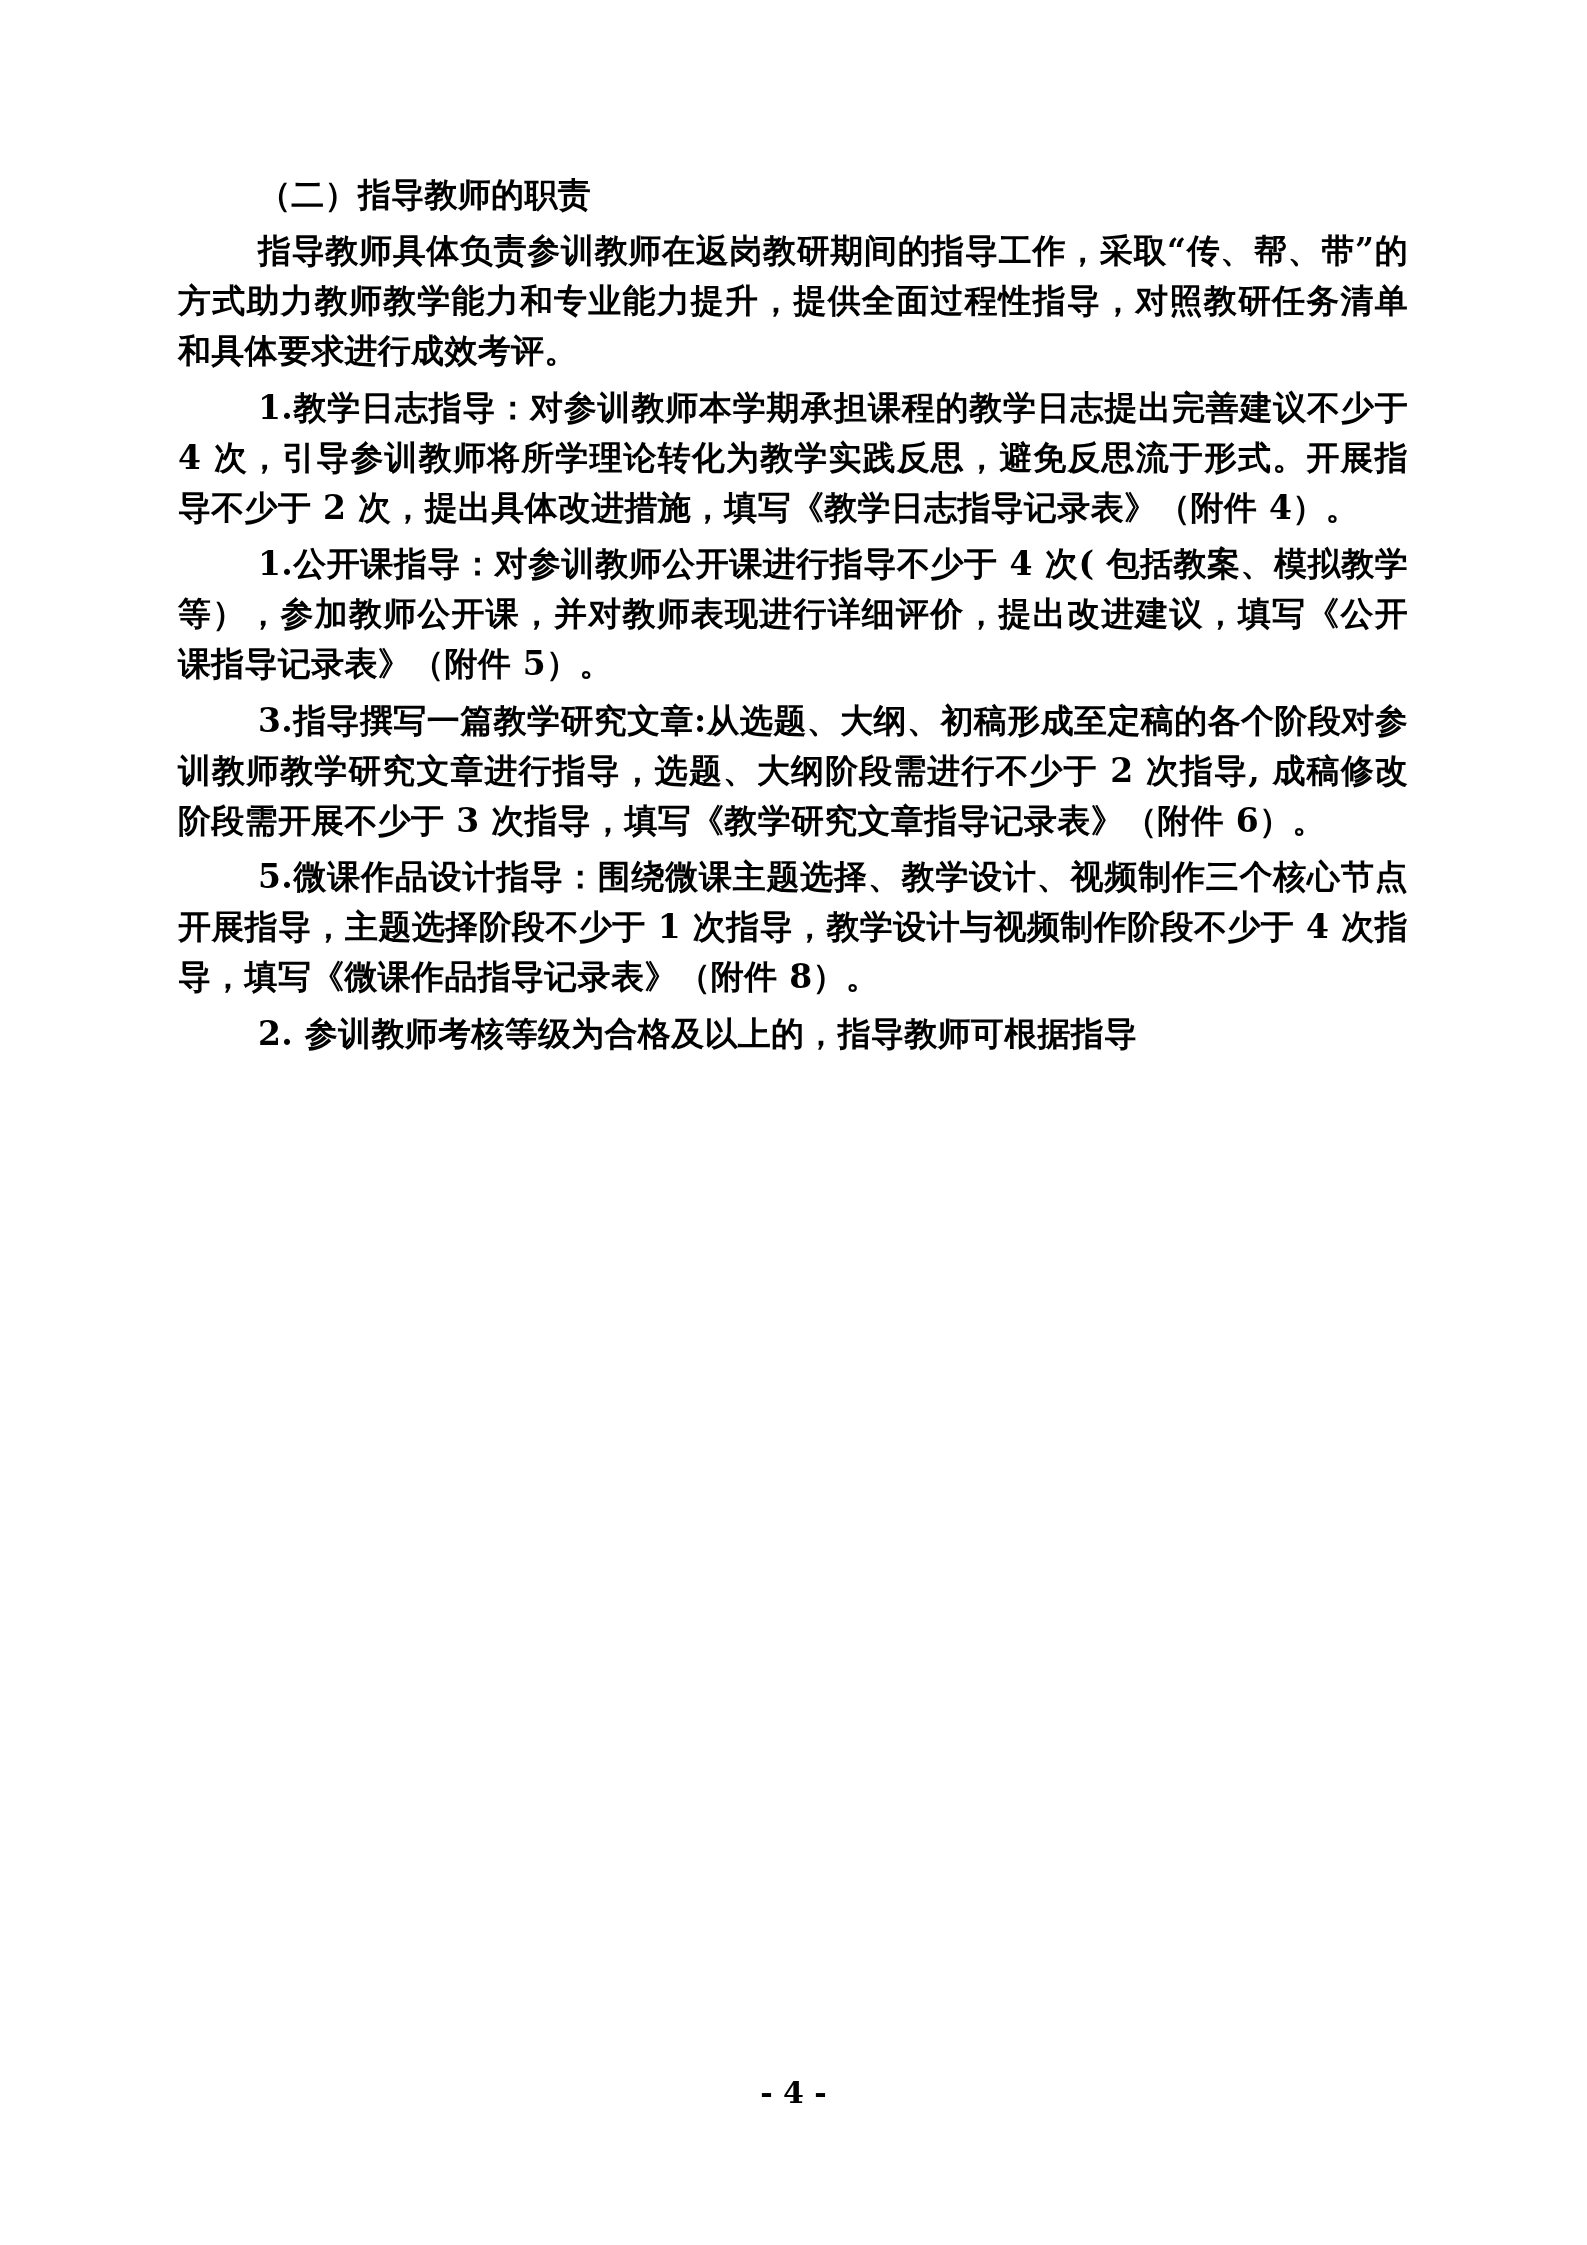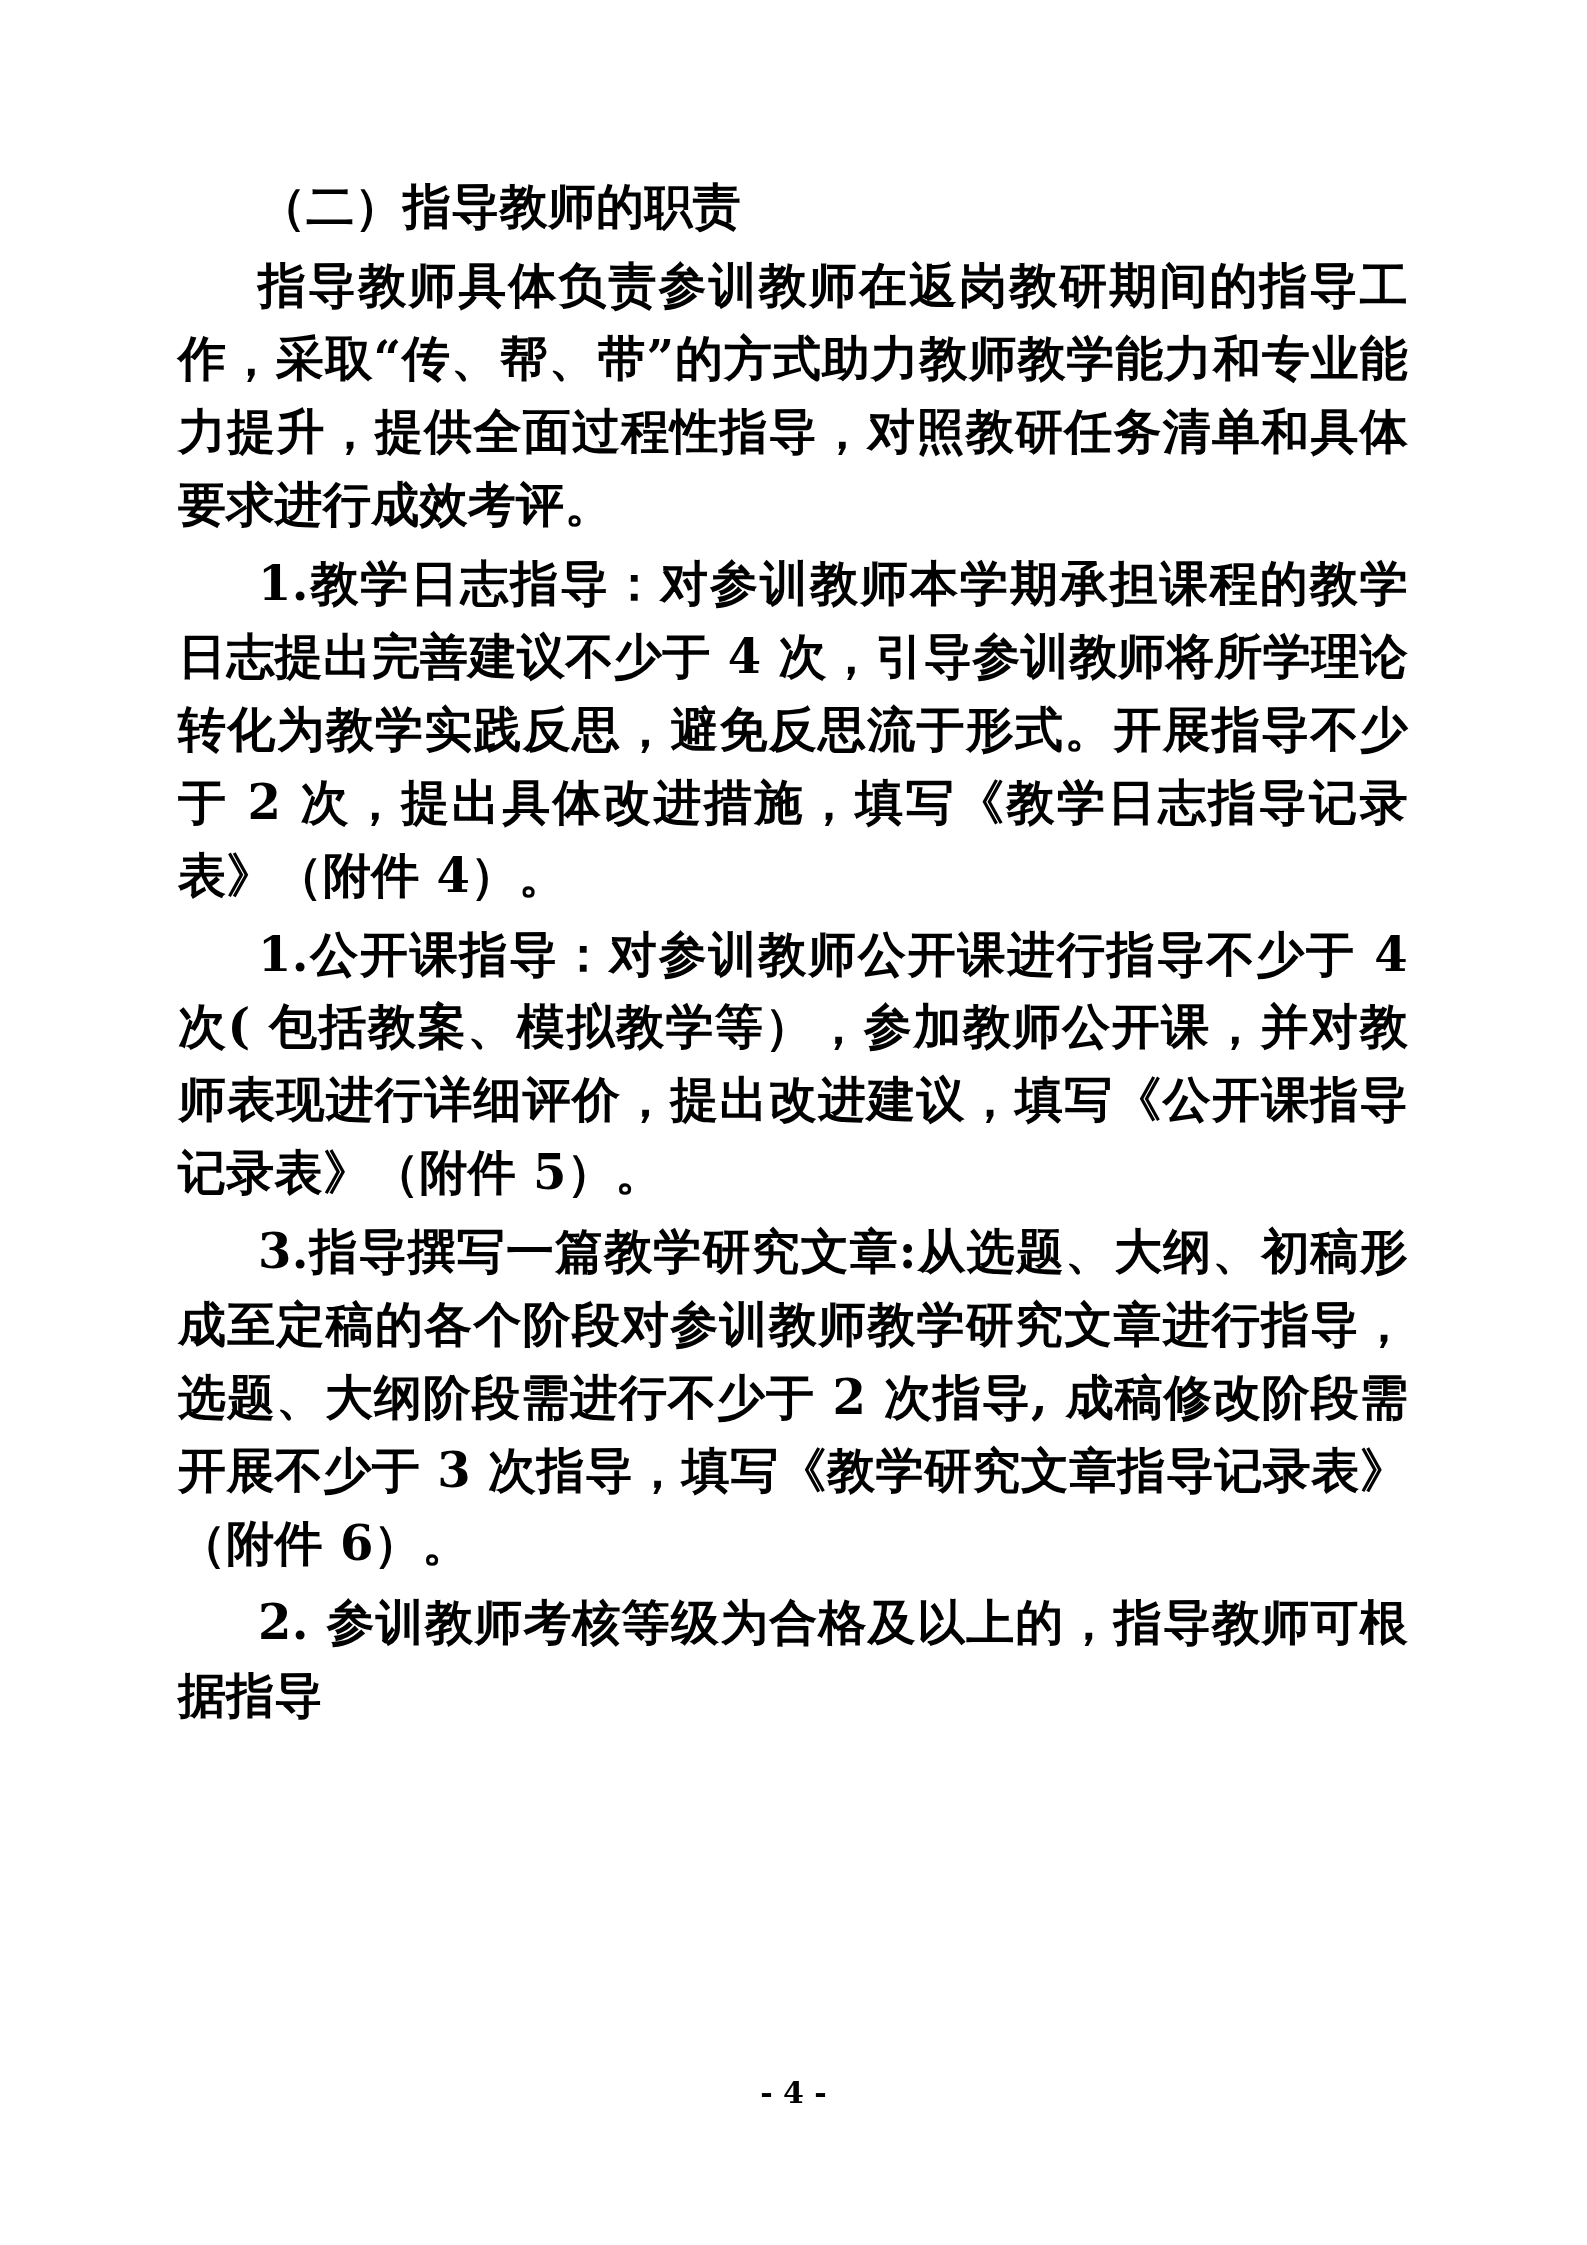--- a/index.html
+++ b/index.html
@@ -24,21 +24,21 @@
     background: #ffffff;
   }
   .content {
     position: absolute;
     left: 178px;
     top: 170px;
     width: 1230px;
   }
   p {
     margin: 0 0 6px 0;
-    font-size: 48px;
+    font-size: 33px;
     line-height: 1.52;
     text-align: justify;
     text-justify: inter-ideograph;
     letter-spacing: 0.3px;
     font-family: "DejaVu Serif", "Liberation Serif", serif;
     font-weight: 600;
   }
   p.heading {
     text-indent: 80px;
     font-weight: 700;
@@ -60,16 +60,17 @@
 </head>
 <body>
 
 <div class="page">
   <div class="content">
     <p class="heading">（二）指导教师的职责</p>
     <p class="body-para">指导教师具体负责参训教师在返岗教研期间的指导工作，采取“传、帮、带”的方式助力教师教学能力和专业能力提升，提供全面过程性指导，对照教研任务清单和具体要求进行成效考评。</p>
     <p class="body-para">1.教学日志指导：对参训教师本学期承担课程的教学日志提出完善建议不少于 4 次，引导参训教师将所学理论转化为教学实践反思，避免反思流于形式。开展指导不少于 2 次，提出具体改进措施，填写《教学日志指导记录表》（附件 4）。</p>
     <p class="body-para">1.公开课指导：对参训教师公开课进行指导不少于 4 次( 包括教案、模拟教学等），参加教师公开课，并对教师表现进行详细评价，提出改进建议，填写《公开课指导记录表》（附件 5）。</p>
     <p class="body-para">3.指导撰写一篇教学研究文章:从选题、大纲、初稿形成至定稿的各个阶段对参训教师教学研究文章进行指导，选题、大纲阶段需进行不少于 2 次指导, 成稿修改阶段需开展不少于 3 次指导，填写《教学研究文章指导记录表》（附件 6）。</p>
+    <p class="body-para">5.微课作品设计指导：围绕微课主题选择、教学设计、视频制作三个核心节点开展指导，主题选择阶段不少于 1 次指导，教学设计与视频制作阶段不少于 4 次指导，填写《微课作品指导记录表》（附件 8）。</p>
     <p class="body-para">2. 参训教师考核等级为合格及以上的，指导教师可根据指导</p>
   </div>
   <div class="footer">- 4 -</div>
 </div>
 
 </body></html>

